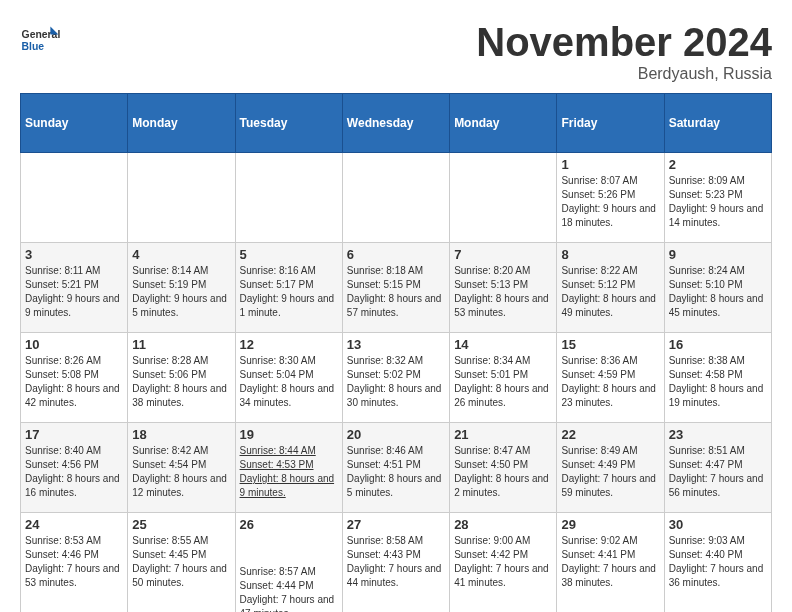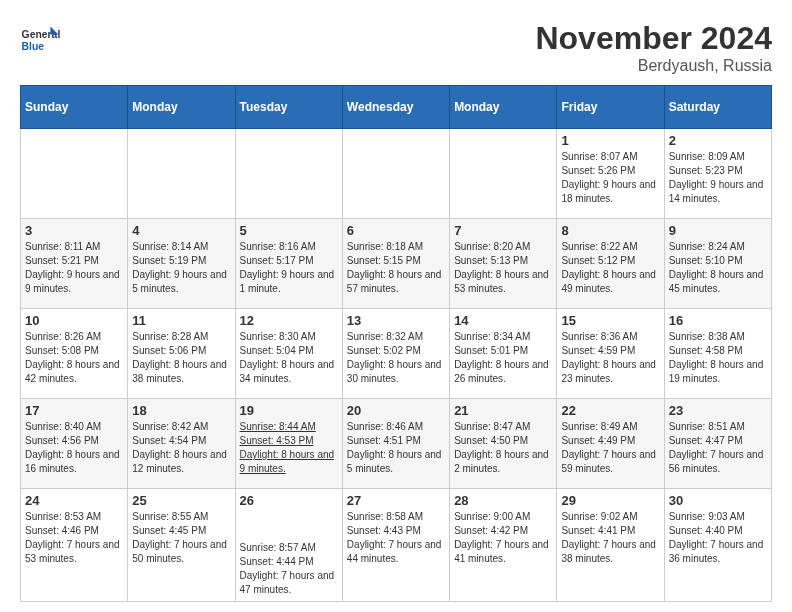--- a/index.html
+++ b/index.html
@@ -25,38 +25,38 @@
     }
     .logo-icon {
       width: 40px;
       height: 40px;
       margin-right: 4px;
     }
     .title-area {
       text-align: right;
     }
     .month-title {
-      font-size: 32px;
+      font-size: 40px;
       font-weight: bold;
       color: #333;
     }
     .location-title {
       font-size: 16px;
       color: #555;
     }
     table {
       width: 100%;
       border-collapse: collapse;
       table-layout: fixed;
     }
     thead th {
       background: #2a6db5;
       color: #fff;
       font-size: 12px;
-      padding: 14px 4px;
+      padding: 22px 4px;
       text-align: left;
       border: 1px solid #1a5090;
     }
     tbody td {
       vertical-align: top;
       font-size: 10px;
       color: #333;
       border: 1px solid #ccc;
       padding: 4px;
       height: 90px;

